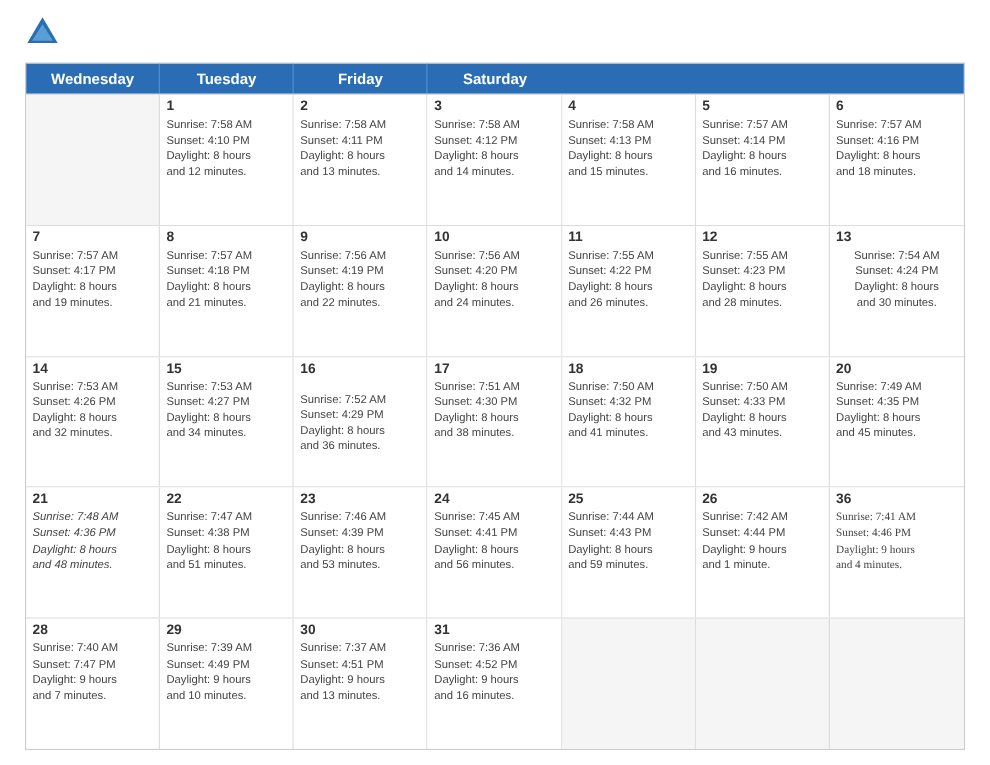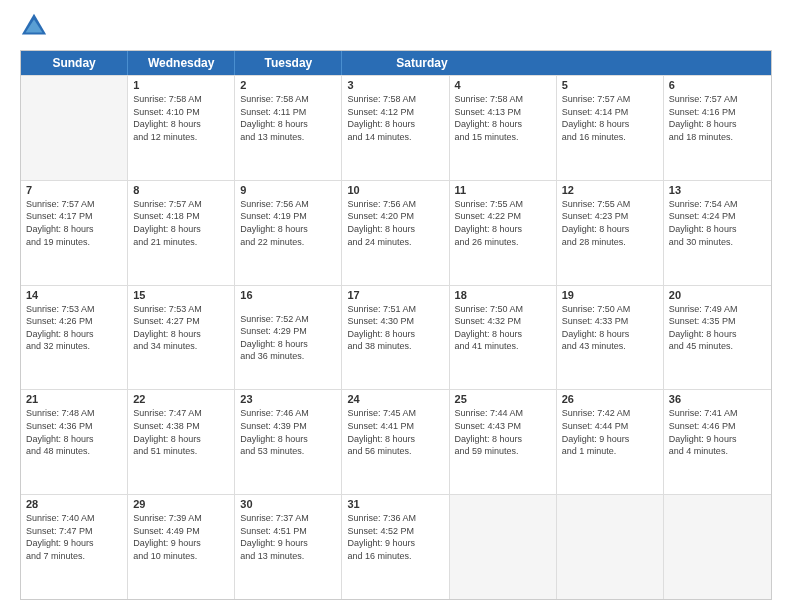--- a/index.html
+++ b/index.html
@@ -73,21 +73,21 @@
       background: #2a6db5;
     }
     .cal-header-cell {
       color: #fff;
       font-size: 12px;
       font-weight: bold;
       text-align: center;
       padding: 5px 2px;
       border-right: 1px solid #4a8fd0;
     }
-    .cal-header-cell:last-child { border-right: none; text-align: right; }
+    .cal-header-cell:last-child { border-right: none; }
     .cal-body {
       display: flex;
       flex-direction: column;
       flex: 1;
     }
     .cal-row {
       display: grid;
       grid-template-columns: repeat(7, 1fr);
       flex: 1;
       border-top: 1px solid #ddd;
@@ -132,23 +132,23 @@
       </div>
     </div>
     <div class="title-block">
       <div class="main-title"></div>
       <div class="subtitle"></div>
     </div>
   </div>
 
   <div class="calendar">
     <div class="cal-header-row">
-    <div class="cal-header-cell">Sunday</div>
         <div class="cal-header-cell">Wednesday</div>
         <div class="cal-header-cell">Tuesday</div>
+        <div class="cal-header-cell">Friday</div>
         <div class="cal-header-cell">Saturday</div>
       </div>
     <div class="cal-body">
     <div class="cal-row">
           <div class="cal-cell shaded"></div>
           <div class="cal-cell">
             <span class="day-num">1</span>
             <div class="day-info" style="white-space: pre-line;">Sunrise: 7:58 AM
 Sunset: 4:10 PM
 Daylight: 8 hours
@@ -228,21 +228,21 @@
           </div>
           <div class="cal-cell">
             <span class="day-num">12</span>
             <div class="day-info" style="white-space: pre-line;">Sunrise: 7:55 AM
 Sunset: 4:23 PM
 Daylight: 8 hours
 and 28 minutes.</div>
           </div>
           <div class="cal-cell">
             <span class="day-num">13</span>
-            <div class="day-info" style="white-space: pre-line;">Sunrise: 7:54 AM
+            <div class="day-info" style="white-space: pre-line; text-align: center;">Sunrise: 7:54 AM
 Sunset: 4:24 PM
 Daylight: 8 hours
 and 30 minutes.</div>
           </div>
         </div>
         <div class="cal-row">
           <div class="cal-cell">
             <span class="day-num">14</span>
             <div class="day-info" style="white-space: pre-line;">Sunrise: 7:53 AM
 Sunset: 4:26 PM
@@ -288,21 +288,21 @@
             <span class="day-num">20</span>
             <div class="day-info" style="white-space: pre-line;">Sunrise: 7:49 AM
 Sunset: 4:35 PM
 Daylight: 8 hours
 and 45 minutes.</div>
           </div>
         </div>
         <div class="cal-row">
           <div class="cal-cell">
             <span class="day-num">21</span>
-            <div class="day-info" style="white-space: pre-line;">Sunrise: 7:48 AM
+            <div class="day-info" style="white-space: pre-line; font-style: italic;">Sunrise: 7:48 AM
 Sunset: 4:36 PM
 Daylight: 8 hours
 and 48 minutes.</div>
           </div>
           <div class="cal-cell">
             <span class="day-num">22</span>
             <div class="day-info" style="white-space: pre-line;">Sunrise: 7:47 AM
 Sunset: 4:38 PM
 Daylight: 8 hours
 and 51 minutes.</div>
@@ -330,21 +330,21 @@
           </div>
           <div class="cal-cell">
             <span class="day-num">26</span>
             <div class="day-info" style="white-space: pre-line;">Sunrise: 7:42 AM
 Sunset: 4:44 PM
 Daylight: 9 hours
 and 1 minute.</div>
           </div>
           <div class="cal-cell">
             <span class="day-num">36</span>
-            <div class="day-info" style="white-space: pre-line;">Sunrise: 7:41 AM
+            <div class="day-info" style="white-space: pre-line; font-family: Liberation Serif, serif;">Sunrise: 7:41 AM
 Sunset: 4:46 PM
 Daylight: 9 hours
 and 4 minutes.</div>
           </div>
         </div>
         <div class="cal-row">
           <div class="cal-cell">
             <span class="day-num">28</span>
             <div class="day-info" style="white-space: pre-line;">Sunrise: 7:40 AM
 Sunset: 7:47 PM

